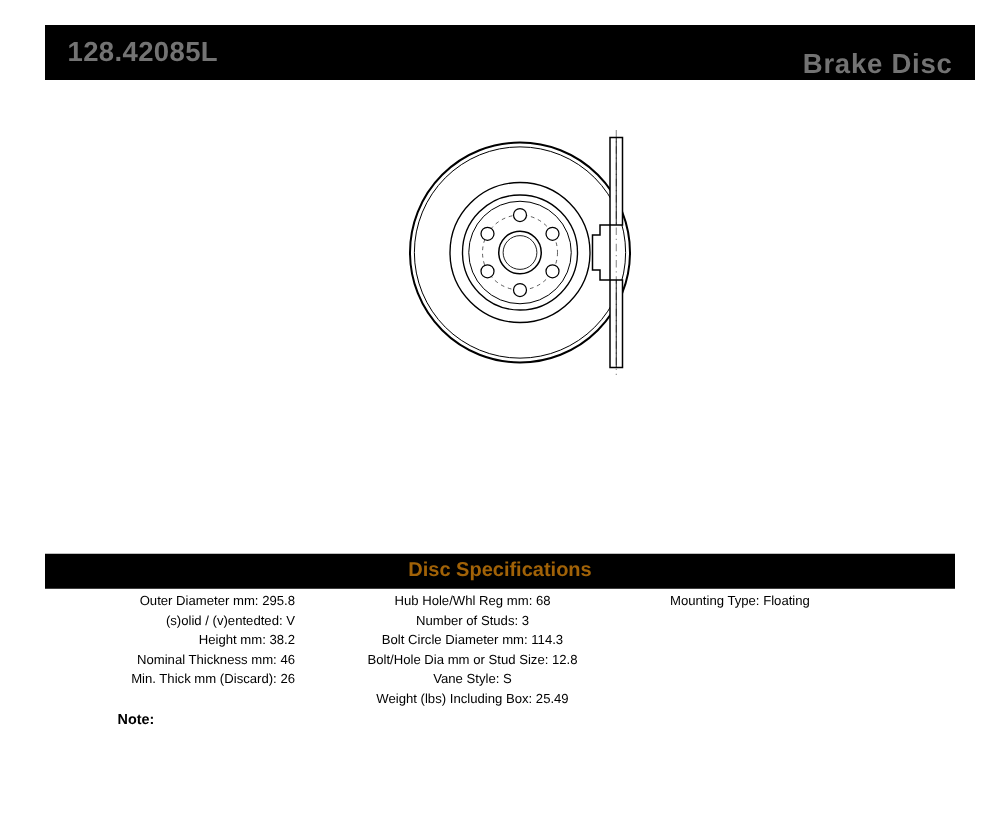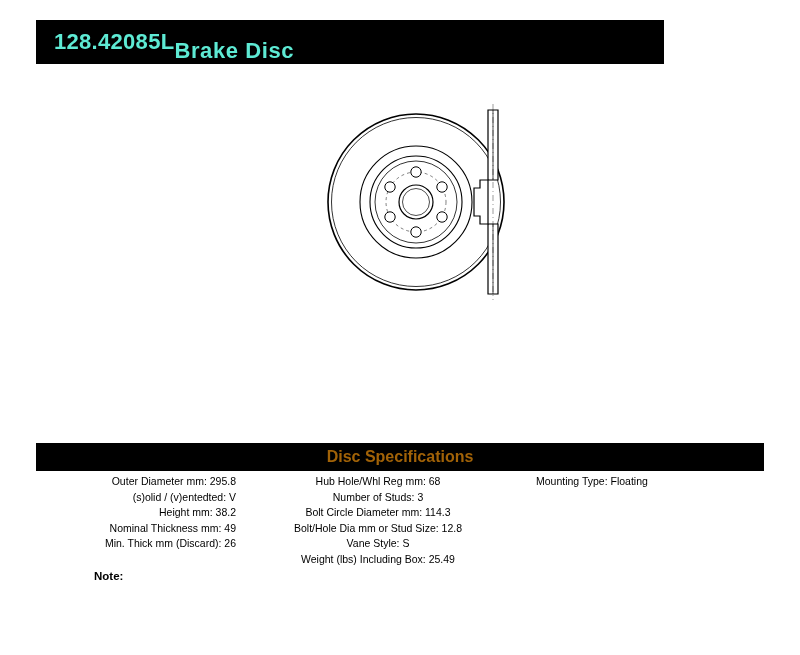--- a/index.html
+++ b/index.html
@@ -14,26 +14,27 @@
     color: #000000;
     position: relative;
     overflow: hidden;
   }
 
   
   .header-bar {
     position: absolute;
     left: 36px;
     top: 20px;
-    width: 628px;
+    width: 744px;
     height: 44px;
     background: #000000;
-    color: #5eead4;
+    color: #737373;
     display: flex;
     align-items: center;
+    justify-content: space-between;
     box-sizing: border-box;
     padding: 0 18px;
   }
   .part-number {
     font-size: 22px;
     font-weight: bold;
     letter-spacing: 0.3px;
   }
   .header-title {
     font-size: 22px;
@@ -177,21 +178,21 @@
 <div class="specs-title-bar">
   <span class="t">Disc Specifications</span>
 </div>
 
 <div class="specs-body">
 
   <div class="col col-left">
     <div class="spec-line">Outer Diameter mm: 295.8</div>
     <div class="spec-line">(s)olid / (v)entedted: V</div>
     <div class="spec-line">Height mm: 38.2</div>
-    <div class="spec-line">Nominal Thickness mm: 49</div>
+    <div class="spec-line">Nominal Thickness mm: 46</div>
     <div class="spec-line">Min. Thick mm (Discard): 26</div>
   </div>
 
   <div class="col col-mid">
     <div class="spec-line">Hub Hole/Whl Reg mm: 68</div>
     <div class="spec-line">Number of Studs: 3</div>
     <div class="spec-line">Bolt Circle Diameter mm: 114.3</div>
     <div class="spec-line">Bolt/Hole Dia mm or Stud Size: 12.8</div>
     <div class="spec-line">Vane Style: S</div>
     <div class="spec-line">Weight (lbs) Including Box: 25.49</div>

